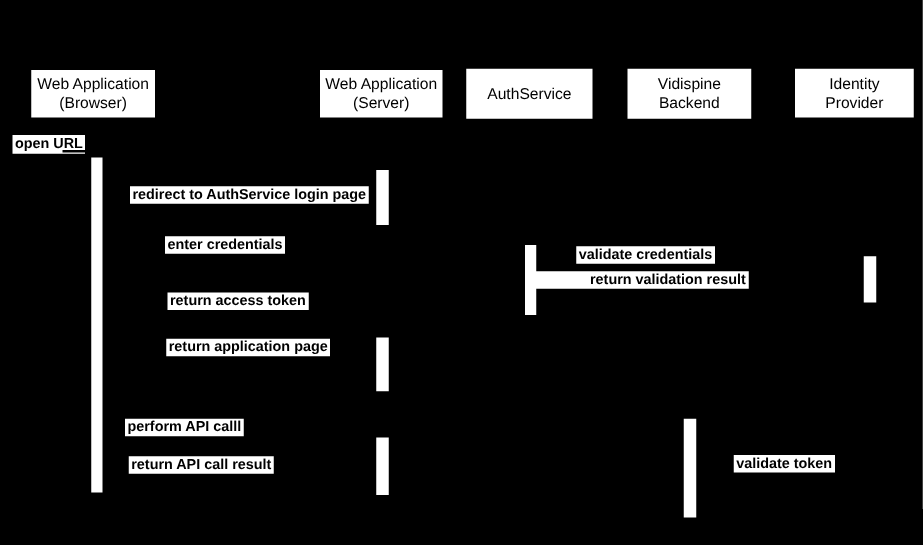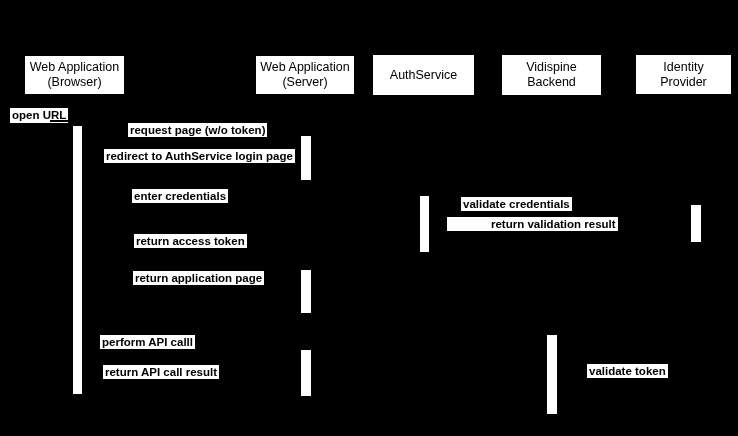--- a/index.html
+++ b/index.html
@@ -62,24 +62,23 @@
   <div class="bar" style="left:301px; top:136px; width:10px; height:44px;"></div>
   <div class="bar" style="left:301px; top:270px; width:10px; height:43px;"></div>
   <div class="bar" style="left:301px; top:350px; width:10px; height:46px;"></div>
   <div class="bar" style="left:420px; top:196px; width:9px;  height:56px;"></div>
   <div class="bar" style="left:547px; top:335px; width:10px; height:79px;"></div>
   <div class="bar" style="left:691px; top:205px; width:10px; height:37px;"></div>
 
   <div class="msg" style="left:10px;  top:108px; height:15px; line-height:15px;">open URL</div>
   <div class="remnant" style="left:50px; top:120px; width:21px; height:2px;"></div>
 
-  <div class="msg" style="left:128px; top:123px;">request page (w/o token)</div>
   <div class="msg" style="left:104px; top:149px;">redirect to AuthService login page</div>
   <div class="msg" style="left:132px; top:189px;">enter credentials</div>
   <div class="msg" style="left:449px; top:197px;margin-left:12px;">validate credentials</div>
-  <div class="msg" style="left:447px; top:217px;padding-left:44px;">return validation result</div>
+  <div class="msg" style="left:428px; top:217px;padding-left:44px;">return validation result</div>
   <div class="msg" style="left:134px; top:234px;">return access token</div>
   <div class="msg" style="left:133px; top:271px;">return application page</div>
   <div class="msg" style="left:100px; top:335px;">perform API calll</div>
   <div class="msg" style="left:587px; top:364px;">validate token</div>
   <div class="msg" style="left:103px; top:365px;">return API call result</div>
 
 </div>
 
 </body></html>

